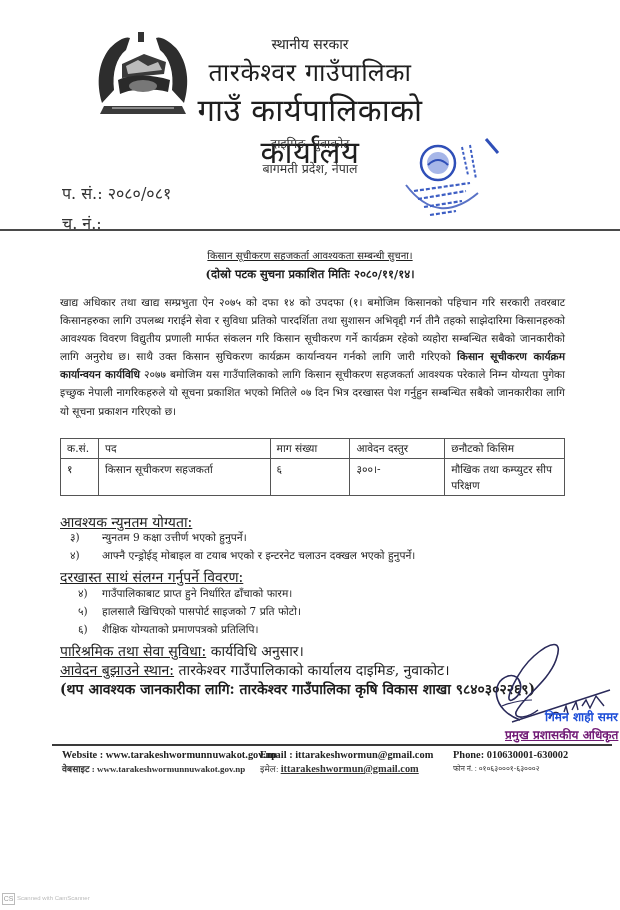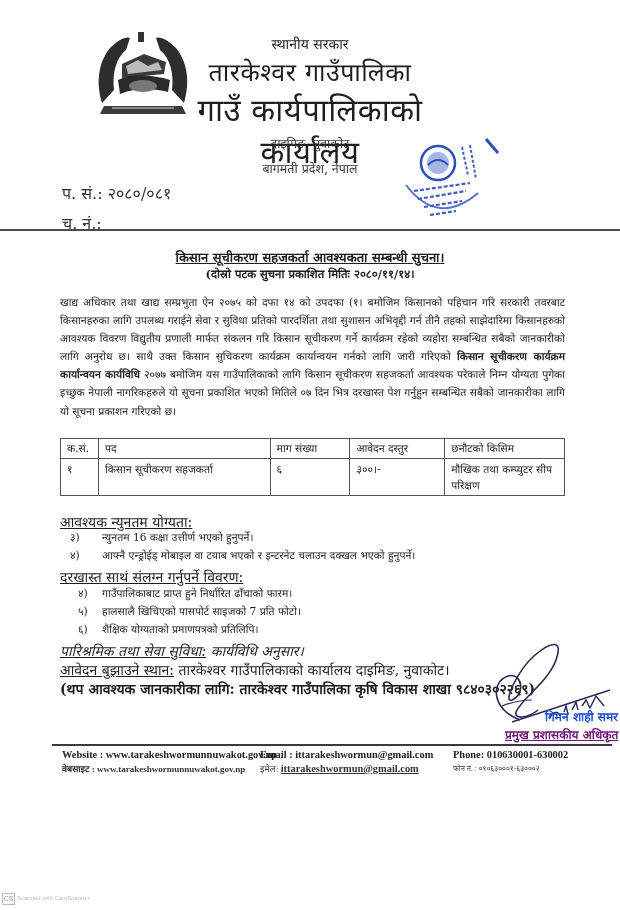--- a/index.html
+++ b/index.html
@@ -17,21 +17,21 @@
     .hdr-line5 { top: 160px; font-size: 12.5px; color: #333; }
 
     .stamp { left: 400px; top: 135px; width: 100px; height: 95px; }
 
     .ref { left: 62px; font-size: 16px; color: #333; text-align: right; }
     .ref1 { top: 182px; }
     .ref2 { top: 212px; }
 
     .rule-top { left: 0; top: 229px; width: 620px; height: 2px; background: #4a4a4a; }
 
-    .title { left: 100px; width: 420px; text-align: center; top: 248px; font-size: 13px; font-weight: bold; text-decoration: underline; }
+    .title { left: 100px; width: 420px; text-align: center; top: 248px; font-size: 10px; font-weight: normal; text-decoration: underline; }
     .subtitle { left: 100px; width: 420px; text-align: center; top: 266px; font-size: 11.5px; font-weight: bold; }
 
     .para { left: 60px; top: 293px; width: 505px; font-size: 10.6px; line-height: 18.1px; text-align: justify; }
     .para b { font-weight: bold; }
 
     table.grid { position: absolute; left: 60px; top: 438px; width: 505px; border-collapse: collapse; font-size: 10.6px; }
     table.grid td, table.grid th { border: 1px solid #555; padding: 2px 6px; vertical-align: top; font-weight: normal; text-align: left; }
     table.grid th { height: 15px; }
     table.grid td { height: 30px; line-height: 16px; }
 
@@ -119,38 +119,38 @@
     <td>किसान सूचीकरण सहजकर्ता</td>
     <td>६</td>
     <td>३००।-</td>
     <td>मौखिक तथा कम्प्युटर सीप परिक्षण</td>
   </tr>
 </tbody>
   </table>
 
 <div class="abs sec sec-h" style="top:512px;">आवश्यक न्युनतम योग्यता:</div>
 <div class="abs li" style="left:70px; top:530px;">
-  <span class="n">३)</span><span>न्युनतम 16 कक्षा उत्तीर्ण भएको हुनुपर्ने।</span>
+  <span class="n">३)</span><span>न्युनतम 9 कक्षा उत्तीर्ण भएको हुनुपर्ने।</span>
 </div>
 <div class="abs li" style="left:70px; top:548px;">
   <span class="n">४)</span><span>आफ्नै एन्ड्रोईड् मोबाइल वा टयाब भएको र इन्टरनेट चलाउन दक्खल भएको हुनुपर्ने।</span>
 </div>
 
 <div class="abs sec sec-h" style="top:567px;">दरखास्त साथं संलग्न गर्नुपर्ने विवरण:</div>
 <div class="abs li" style="left:78px; top:586px;">
   <span class="n" style="width:24px">४)</span><span>गाउँपालिकाबाट प्राप्त हुने निर्धारित ढाँचाको फारम।</span>
 </div>
 <div class="abs li" style="left:78px; top:604px;">
   <span class="n" style="width:24px">५)</span><span>हालसालै खिचिएको पासपोर्ट साइजको 7 प्रति फोटो।</span>
 </div>
 <div class="abs li" style="left:78px; top:622px;">
   <span class="n" style="width:24px">६)</span><span>शैक्षिक योग्यताको प्रमाणपत्रको प्रतिलिपि।</span>
 </div>
 
-<div class="abs sec" style="top:641px;font-style:italic;">
+<div class="abs sec" style="top:641px;">
   <span class="sec-h">पारिश्रमिक तथा सेवा सुविधा:</span><span> कार्यविधि अनुसार।</span>
 </div>
 <div class="abs sec" style="top:660px;">
   <span class="sec-h">आवेदन बुझाउने स्थान:</span><span> तारकेश्वर गाउँपालिकाको कार्यालय दाइमिङ, नुवाकोट।</span>
 </div>
 <div class="abs sec" style="top:679px; font-weight:bold;">(थप आवश्यक जानकारीका लागि: तारकेश्वर गाउँपालिका कृषि विकास शाखा ९८४०३०२२६९)</div>
 
 <div class="abs sig">
   <svg width="140" height="100" viewBox="0 0 140 100">
     <path d="M48,90 C20,80 18,52 36,46 C50,42 54,64 40,70 C30,74 46,40 62,26 C78,12 92,8 84,30 C76,52 50,68 44,82 C42,90 56,88 66,80" fill="none" stroke="#2a2a5a" stroke-width="1.6"></path>

